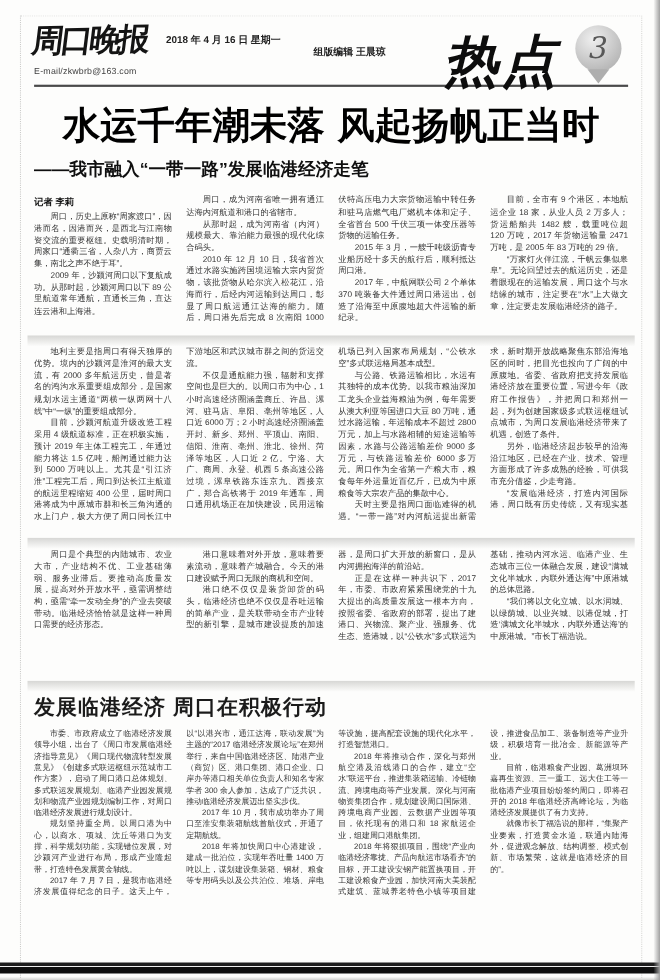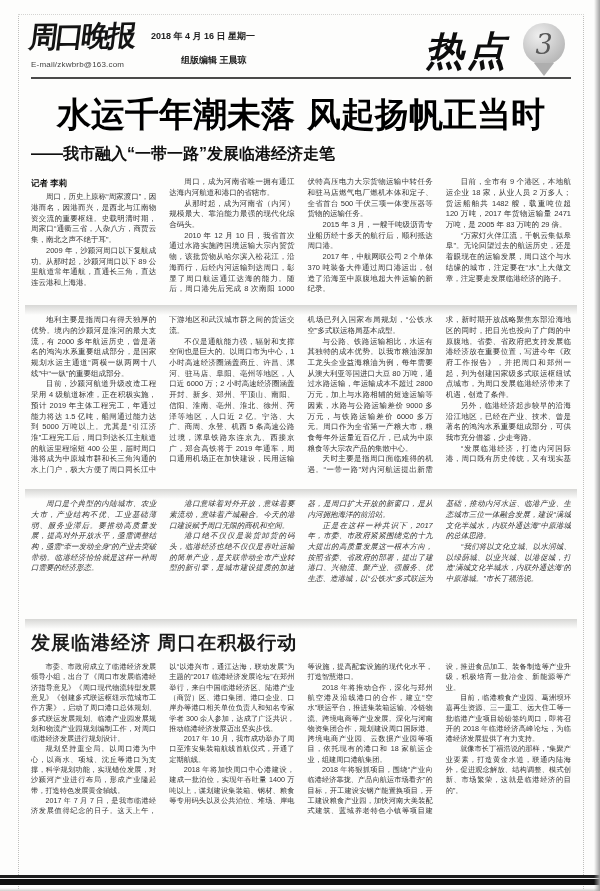--- a/index.html
+++ b/index.html
@@ -20,26 +20,26 @@
   
   .header { position:relative; height:54px; border-bottom:2px solid #4a4a4a; }
   .mast-group { display:flex; align-items:flex-start; }
   .mast-col { display:flex; flex-direction:column; }
   .masthead {
     font-family:"DejaVu Serif","Liberation Serif",serif; font-weight:900;
     font-size:29px; line-height:1; letter-spacing:-3px; color:#141414;
     transform:skewX(-8deg) rotate(-1deg); transform-origin:left top;
   }
   .email { font-size:8px; color:#3f3f3f; margin-top:8px; letter-spacing:0.2px; }
-  .date-col { display:flex; flex-direction:column; margin:7px 0 0 16px; }
+  .date-col { display:flex; flex-direction:row; margin:7px 0 0 16px; }
   .date { font-size:9px; font-weight:bold; color:#222; }
   .editor { font-size:9px; font-weight:bold; color:#222; margin:11px 0 0 30px; }
   .hot-label {
     position:absolute; right:62px; top:8px; font-family:"DejaVu Serif","Liberation Serif",serif;
-    font-weight:900; font-style:italic; font-size:39px; line-height:1; letter-spacing:3px; color:#0d0d0d;
+    font-weight:900; font-style:italic; font-size:50px; line-height:1; letter-spacing:3px; color:#0d0d0d;
   }
   .page-badge {
     position:absolute; right:6px; top:0; width:42px; height:42px; z-index:2;
     background:radial-gradient(circle at 38% 30%, #efefef, #bdbdbd 68%, #a8a8a8);
     border-radius:50%; display:flex; align-items:center; justify-content:center;
   }
   .page-badge::after {
     content:""; position:absolute; left:50%; bottom:-11px; transform:translateX(-50%);
     width:0; height:0; border:10px solid transparent; border-top:13px solid #aeaeae; border-bottom:0;
   }
@@ -60,21 +60,21 @@
   .cols p { margin:0; text-indent:2em; }
   .byline { font-weight:bold; font-size:8.5px; color:#101010; margin-bottom:3px; }
   .cols-intro { margin-top:12px; height:124px; }
   .section { margin-top:4px; }
   .sec-grad { height:10px; margin:0 -6px;
     background:linear-gradient(to bottom,#d7d7d5, rgba(255,255,255,0)); }
   .section-title {
     margin:1px 0 6px; font-size:19px; font-weight:bold; letter-spacing:1px; color:#1b1b1b;
   }
   .cols-s1 { height:170px; }
-  .cols-s2 { height:116px;font-style:italic; }
+  .cols-s2 { height:116px; }
   .cols-s3 { height:160px; font-size:7.2px; }
   
   .bottom-rule {
     position:absolute; left:0; bottom:6px; width:100%; height:10px;
     background:linear-gradient(to bottom, #1d1d1d 0 3px, #eeeeee 3px 4px, #0f0f0f 4px 10px);
     z-index:4;
   }
 </style>
 </head>
 <body>
@@ -115,21 +115,21 @@
     </div>
 
   <div class="section">
     <div class="sec-grad"></div>
     <div class="cols cols-s1">
         <p>地利主要是指周口有得天独厚的优势。境内的沙颍河是淮河的最大支流，有 2000 多年航运历史，曾是著名的鸿沟水系重要组成部分，是国家规划水运主通道“两横一纵两网十八线”中“一纵”的重要组成部分。</p>
         <p>目前，沙颍河航道升级改造工程采用 4 级航道标准，正在积极实施，预计 2019 年主体工程完工，年通过能力将达 1.5 亿吨，船闸通过能力达到 5000 万吨以上。尤其是“引江济淮”工程完工后，周口到达长江主航道的航运里程缩短 400 公里，届时周口港将成为中原城市群和长三角沟通的水上门户，极大方便了周口同长江中下游地区和武汉城市群之间的货运交流。</p>
         <p>不仅是通航能力强，辐射和支撑空间也是巨大的。以周口市为中心，1 小时高速经济圈涵盖商丘、许昌、漯河、驻马店、阜阳、亳州等地区，人口近 6000 万；2 小时高速经济圈涵盖开封、新乡、郑州、平顶山、南阳、信阳、淮南、亳州、淮北、徐州、菏泽等地区，人口近 2 亿。宁洛、大广、商周、永登、机西 5 条高速公路过境，漯阜铁路东连京九、西接京广，郑合高铁将于 2019 年通车，周口通用机场正在加快建设，民用运输机场已列入国家布局规划，“公铁水空”多式联运格局基本成型。</p>
         <p>与公路、铁路运输相比，水运有其独特的成本优势。以我市粮油深加工龙头企业益海粮油为例，每年需要从澳大利亚等国进口大豆 80 万吨，通过水路运输，年运输成本不超过 2800 万元，加上与水路相辅的短途运输等因素，水路与公路运输差价 9000 多万元，与铁路运输差价 6000 多万元。周口作为全省第一产粮大市，粮食每年外运量近百亿斤，已成为中原粮食等大宗农产品的集散中心。</p>
         <p>天时主要是指周口面临难得的机遇。“一带一路”对内河航运提出新需求，新时期开放战略聚焦东部沿海地区的同时，把目光也投向了广阔的中原腹地。省委、省政府把支持发展临港经济放在重要位置，写进今年《政府工作报告》，并把周口和郑州一起，列为创建国家级多式联运枢纽试点城市，为周口发展临港经济带来了机遇，创造了条件。</p>
-        <p>另外，临港经济起步较早的沿海沿江地区，已经在产业、技术、曾是著名的鸿沟水系重要组成部分，可供我市充分借鉴，少走弯路。</p>
+        <p>另外，临港经济起步较早的沿海沿江地区，已经在产业、技术、管理方面形成了许多成熟的经验，可供我市充分借鉴，少走弯路。</p>
         <p>“发展临港经济，打造内河国际港，周口既有历史传统，又有现实基础，更有政策东风。”市委书记刘继标说。</p>
       </div>
   </div>
 
   <div class="section">
     <div class="sec-grad"></div>
     <div class="cols cols-s2">
         <p>周口是个典型的内陆城市、农业大市，产业结构不优、工业基础薄弱、服务业滞后。要推动高质量发展，提高对外开放水平，亟需调整结构，亟需“牵一发动全身”的产业去突破带动。临港经济恰恰就是这样一种周口需要的经济形态。</p>
         <p>港口意味着对外开放，意味着要素流动，意味着产城融合。今天的港口建设赋予周口无限的商机和空间。</p>
         <p>港口绝不仅仅是装货卸货的码头，临港经济也绝不仅仅是吞吐运输的简单产业，是关联带动全市产业转型的新引擎，是城市建设提质的加速器，是周口扩大开放的新窗口，是从内河拥抱海洋的前沿站。</p>

